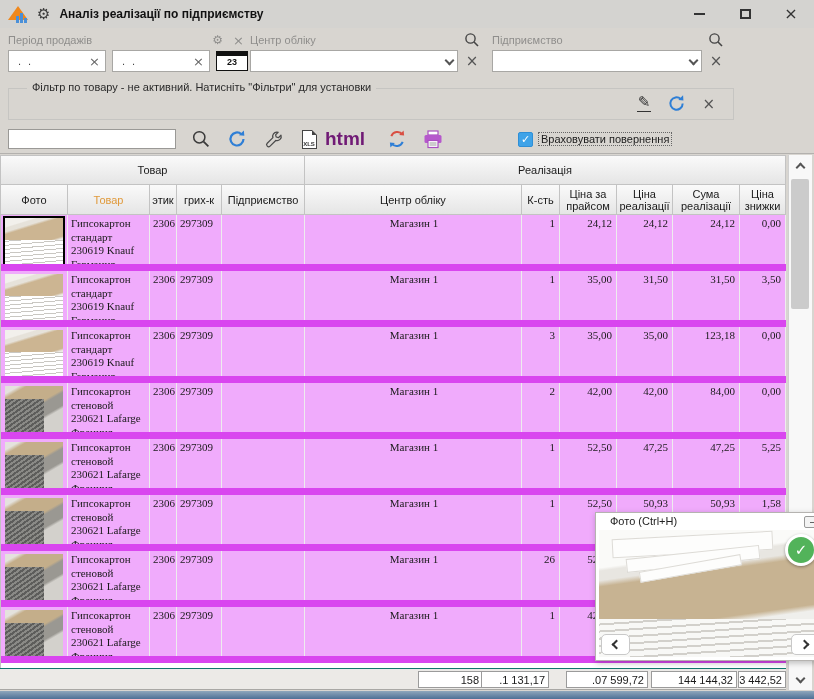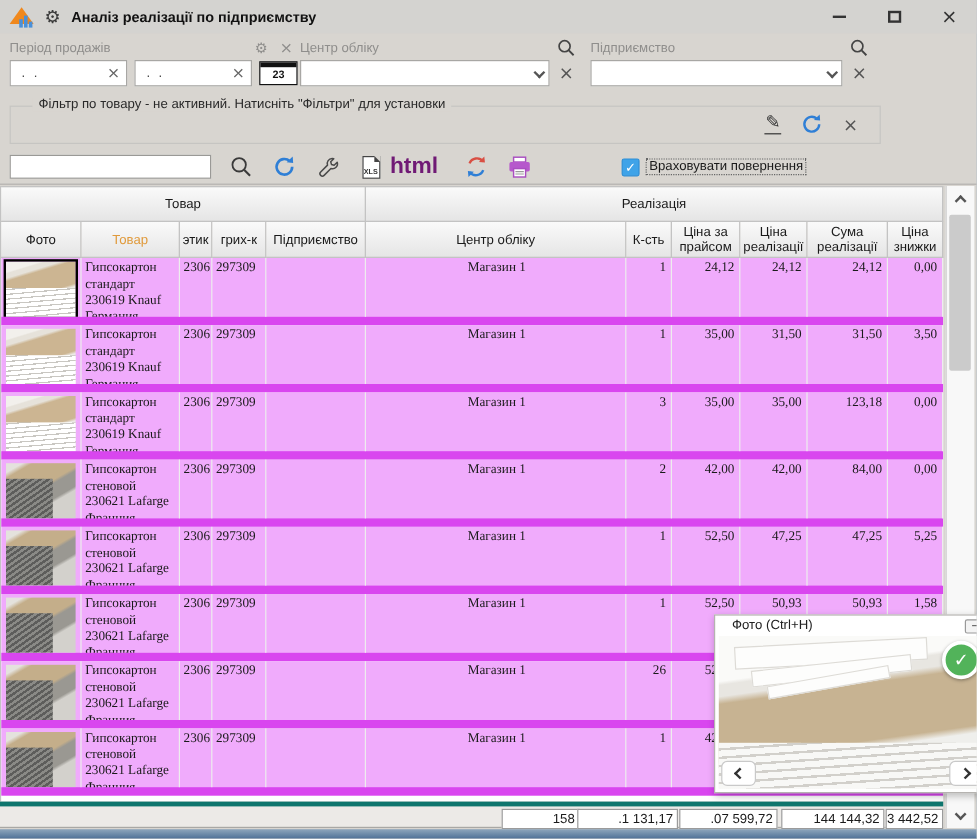--- a/index.html
+++ b/index.html
@@ -84,23 +84,23 @@
   .ph{width:58px;height:46px;}
   .ph-selected{outline:2px solid #000;}
   .ph-knauf{background:
     repeating-linear-gradient(-5deg,#ffffff 0 3px,#c9c7c2 3px 4px) left bottom/100% 52% no-repeat,
     linear-gradient(163deg,#f2f0ec 0 14%,#e6e2da 16% 22%,#ccb592 26% 56%,#eceae6 60%);}
   .ph-lafarge{background:
     repeating-linear-gradient(-35deg,#5d5d5b 0 2px,#8a8a86 2px 4px) left bottom/68% 72% no-repeat,
     linear-gradient(150deg,#e4e2dd 0 10%,#c4ae8a 16% 46%,#9a9892 50% 66%,#d3d1cc 70%);}
 
   
-  .footer{position:absolute;left:0;top:668px;width:786px;height:22px;background:#eceae7;border-top:4px solid #0f766e;border-bottom:1px solid #a9a8a5;box-sizing:border-box;}
+  .footer{position:absolute;left:0;top:668px;width:786px;height:22px;background:#eceae7;border-top:1px solid #0f766e;border-bottom:1px solid #a9a8a5;box-sizing:border-box;}
   .fbox{position:absolute;top:2px;height:17px;background:#fff;border:1px solid #9b9b9b;box-sizing:border-box;display:flex;align-items:center;justify-content:flex-end;padding:0 3px;overflow:hidden;white-space:nowrap;}
-  .fb1{left:418px;width:65px;} .fb2{left:481px;width:84px;} .fb3{left:566px;width:82px;} .fb4{left:651px;width:86px;} .fb5{left:738px;width:48px;}
+  .fb1{left:418px;width:65px;} .fb2{left:481px;width:68px;} .fb3{left:566px;width:82px;} .fb4{left:651px;width:86px;} .fb5{left:738px;width:48px;}
 
   
   .vscroll{position:absolute;left:788px;top:155px;width:23px;height:535px;background:#f8f8f8;border-left:1px solid #d0d0d0;}
   .vs-btn{position:absolute;left:0;right:0;height:18px;display:flex;align-items:center;justify-content:center;}
   .vs-up{top:2px;} .vs-down{bottom:2px;}
   .vs-thumb{position:absolute;left:2px;right:3px;top:24px;height:130px;background:#cbcbcb;border-radius:2px;}
 
   
   .popup{position:absolute;left:595px;top:512px;width:231px;height:149px;background:#fff;border:1px solid #b5b3b0;box-shadow:1px 2px 6px rgba(0,0,0,.25);box-sizing:border-box;z-index:5;}
   .popup-title{position:absolute;left:14px;top:2px;color:#222;}

